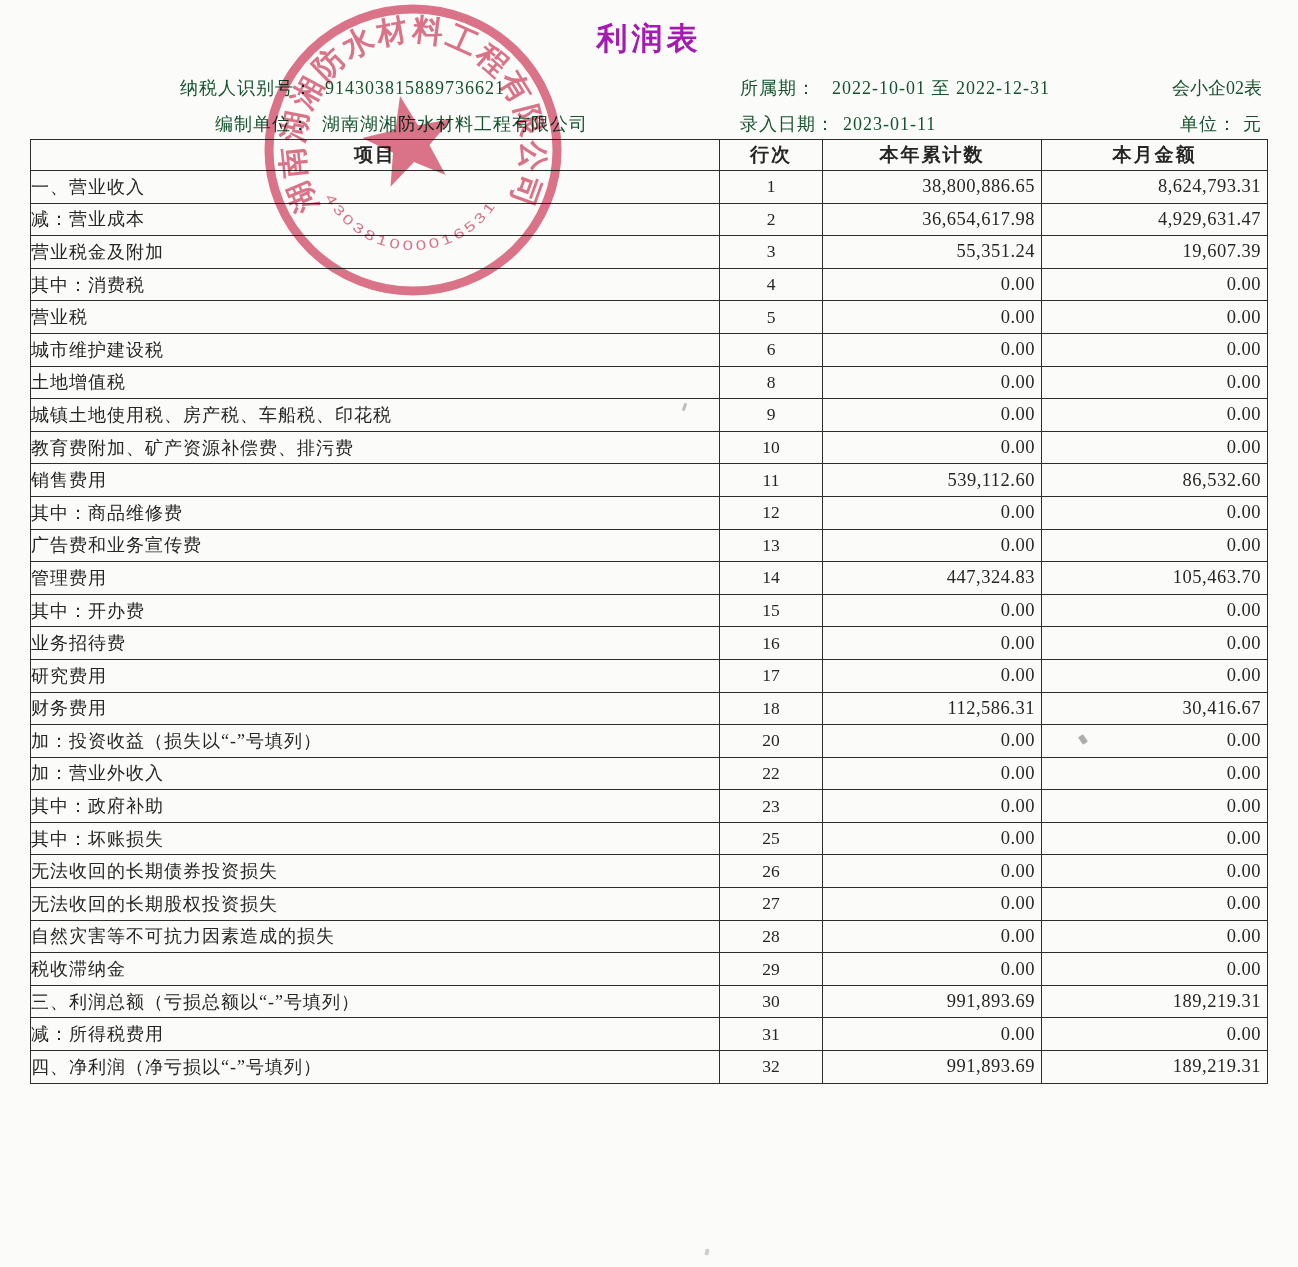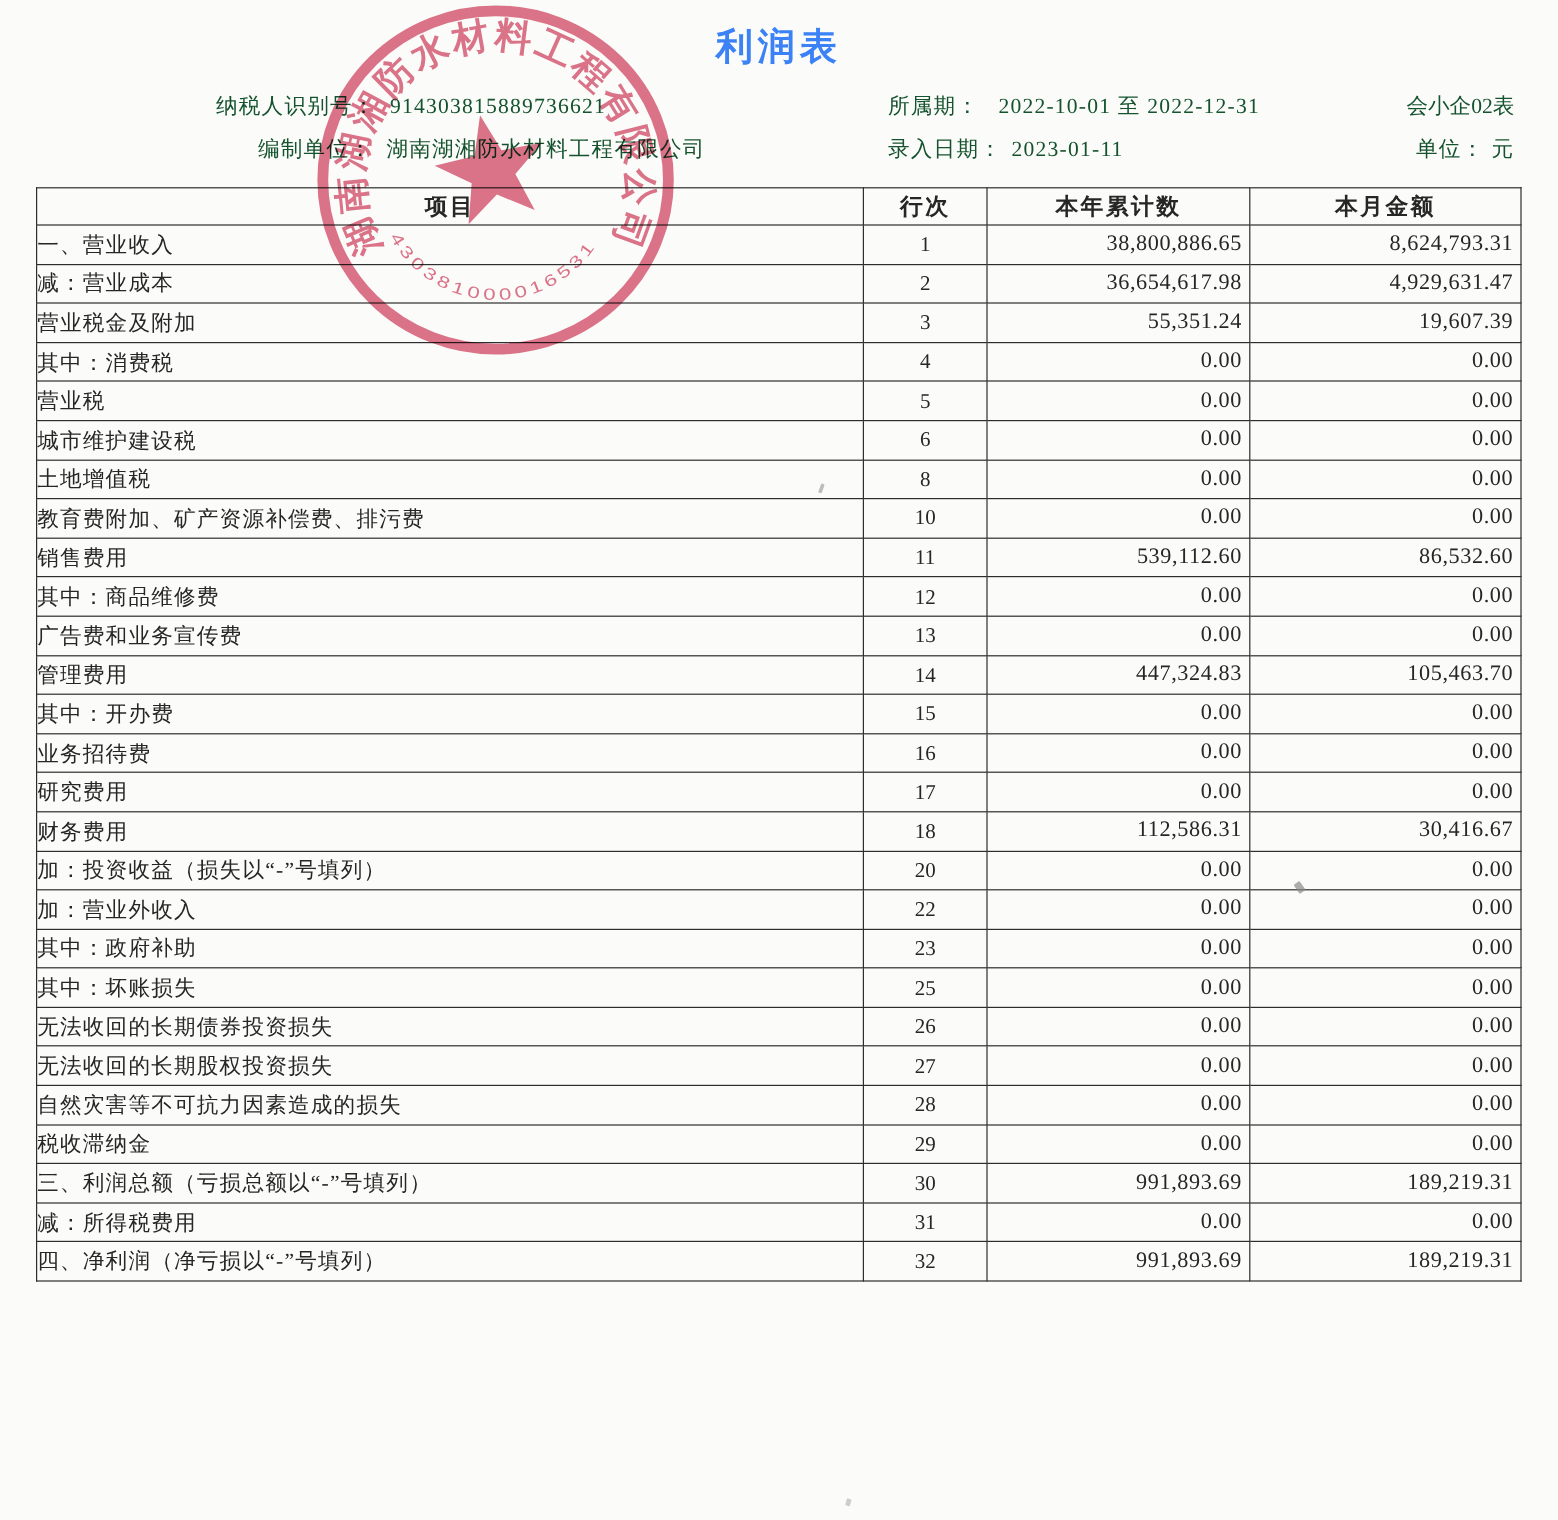--- a/index.html
+++ b/index.html
@@ -9,39 +9,39 @@
     font-family:"Liberation Serif","DejaVu Serif",serif;
     color:#222;
     -webkit-font-smoothing:antialiased;
   }
   .sheet{position:relative;width:1298px;height:1267px;overflow:hidden;}
 
   .title{
     position:absolute;top:18px;left:0;right:0;
     text-align:center;
     font-family:"Liberation Sans","DejaVu Sans",sans-serif;
-    font-size:31px;font-weight:700;letter-spacing:4px;color:#3b82f6;
+    font-size:31px;font-weight:700;letter-spacing:4px;color:#a21caf;
     margin:0;
   }
 
   .meta-item{position:absolute;font-size:18px;white-space:nowrap;color:#14532d;}
   .meta-item .lbl{letter-spacing:1px;}
   .meta-item .val{margin-left:12px;letter-spacing:1px;}
   #m-taxpayer{left:180px;top:76px;}
   #m-period{left:740px;top:76px;}
   #m-period .val{margin-left:16px;}
   #m-formcode{top:76px;right:36px;}
   #m-prepared{left:215px;top:112px;}
   #m-entry{left:740px;top:112px;}
   #m-entry .val{margin-left:8px;}
   #m-unit{top:112px;right:36px;}
   #m-unit .val{margin-left:6px;}
 
   table.report{
-    position:absolute;left:30px;top:156px;
+    position:absolute;left:30px;top:139px;
     width:1237px;
     border-collapse:collapse;table-layout:fixed;
     background:transparent;
   }
   .report col.c1{width:689px;}
   .report col.c2{width:103px;}
   .report col.c3{width:219px;}
   .report col.c4{width:226px;}
   .report th,.report td{
     border:1.6px solid #2d2d2d;
@@ -154,20 +154,26 @@
           <td class="c-num">0.00</td>
           <td class="c-num">0.00</td>
         </tr>
         <tr>
           <td class="c-item ind2">土地增值税</td>
           <td class="c-line">8</td>
           <td class="c-num">0.00</td>
           <td class="c-num">0.00</td>
         </tr>
         <tr>
+          <td class="c-item ind2">城镇土地使用税、房产税、车船税、印花税</td>
+          <td class="c-line">9</td>
+          <td class="c-num">0.00</td>
+          <td class="c-num">0.00</td>
+        </tr>
+        <tr>
           <td class="c-item ind2">教育费附加、矿产资源补偿费、排污费</td>
           <td class="c-line">10</td>
           <td class="c-num">0.00</td>
           <td class="c-num">0.00</td>
         </tr>
         <tr>
           <td class="c-item ind1">销售费用</td>
           <td class="c-line">11</td>
           <td class="c-num">539,112.60</td>
           <td class="c-num">86,532.60</td>

